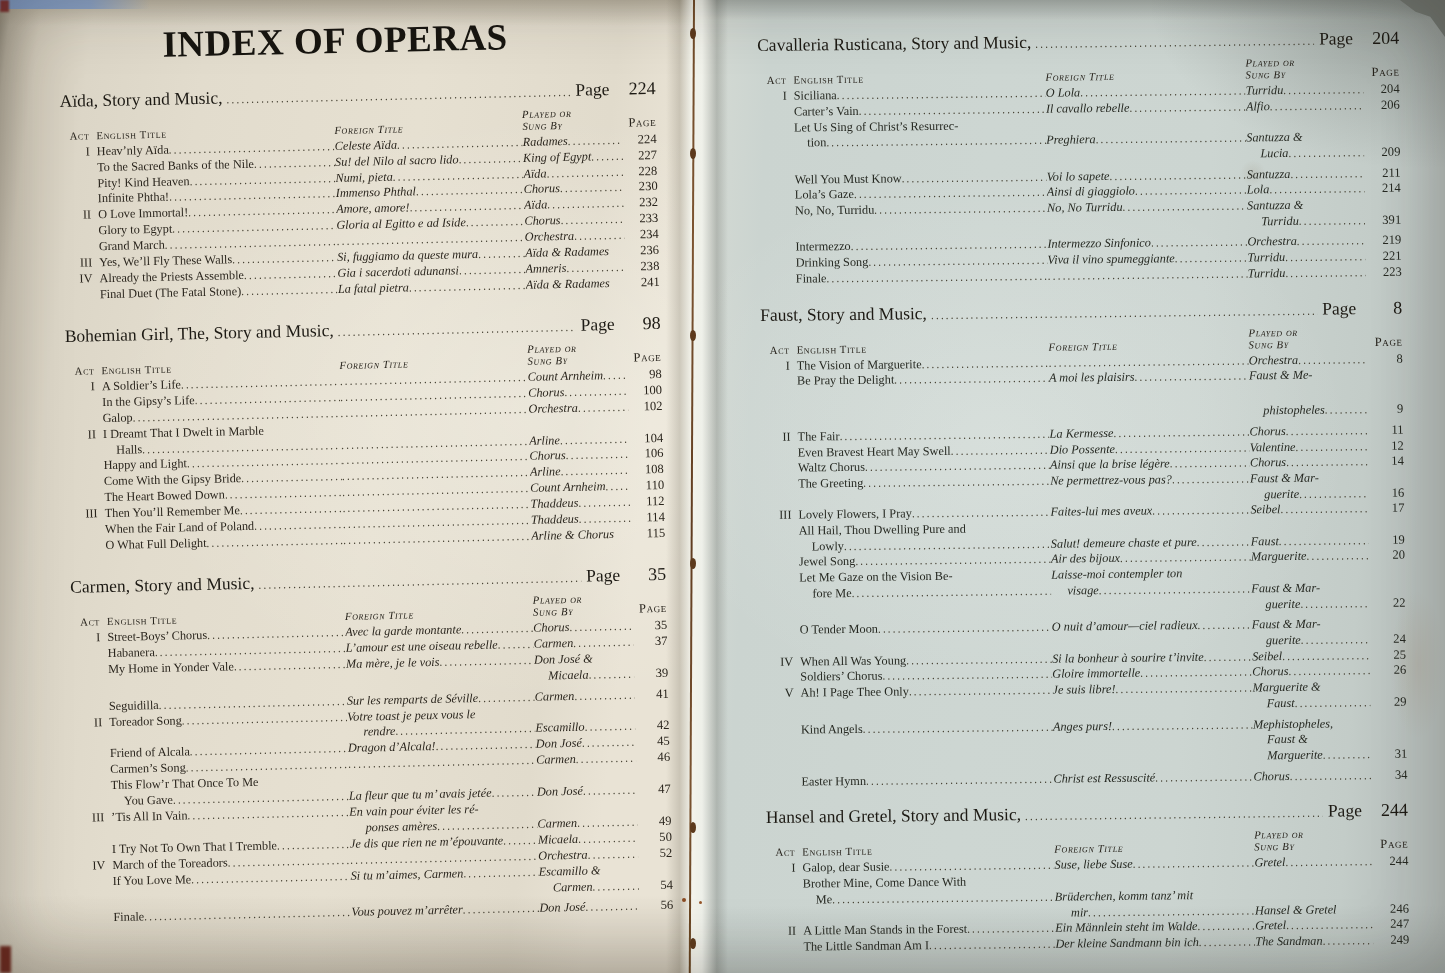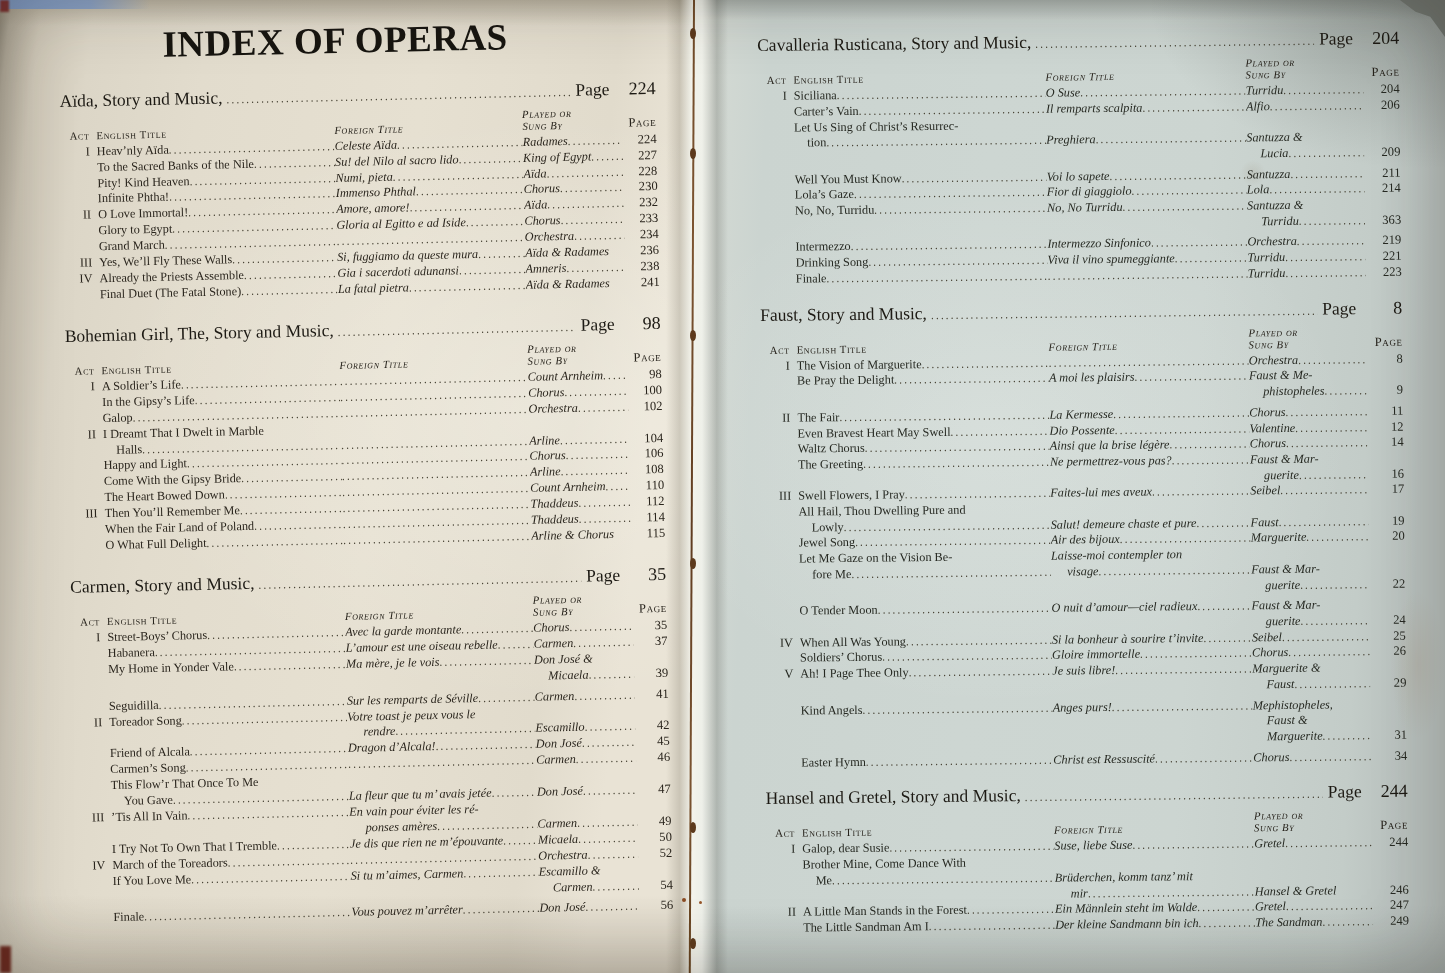--- a/index.html
+++ b/index.html
@@ -796,37 +796,37 @@
             </span>
             <span class="c-pg hc rgt">Page</span>
           </div>
           <div class="ln">
             <span class="c-act">I</span>
             <span class="c-en">
               <span class="tx">Siciliana</span>
               <span class="ldr">................................................................................................................................................................</span>
             </span>
             <span class="c-fr">
-              <span class="tx">O Suse</span>
+              <span class="tx">O Lola</span>
               <span class="ldr">................................................................................................................................................................</span>
             </span>
             <span class="c-pl">
               <span class="tx">Turridu</span>
               <span class="ldr">................................................................................................................................................................</span>
             </span>
             <span class="c-pg">204</span>
           </div>
           <div class="ln">
             <span class="c-act"></span>
             <span class="c-en">
               <span class="tx">Carter’s Vain</span>
               <span class="ldr">................................................................................................................................................................</span>
             </span>
             <span class="c-fr">
-              <span class="tx">Il remparts scalpita</span>
+              <span class="tx">Il cavallo rebelle</span>
               <span class="ldr">................................................................................................................................................................</span>
             </span>
             <span class="c-pl">
               <span class="tx">Alfio</span>
               <span class="ldr">................................................................................................................................................................</span>
             </span>
             <span class="c-pg">206</span>
           </div>
           <div class="ln">
             <span class="c-act"></span>
@@ -886,21 +886,21 @@
             </span>
             <span class="c-pg">211</span>
           </div>
           <div class="ln">
             <span class="c-act"></span>
             <span class="c-en">
               <span class="tx">Lola’s Gaze</span>
               <span class="ldr">................................................................................................................................................................</span>
             </span>
             <span class="c-fr">
-              <span class="tx">Fior di giaggiolo</span>
+              <span class="tx">Ainsi di giaggiolo</span>
               <span class="ldr">................................................................................................................................................................</span>
             </span>
             <span class="c-pl">
               <span class="tx">Lola</span>
               <span class="ldr">................................................................................................................................................................</span>
             </span>
             <span class="c-pg">214</span>
           </div>
           <div class="ln">
             <span class="c-act"></span>
@@ -922,21 +922,21 @@
             <span class="c-en">
               <span class="tx"></span>
             </span>
             <span class="c-fr">
               <span class="tx"></span>
             </span>
             <span class="c-pl">
               <span class="tx" style="padding-left: 14px;">Turridu</span>
               <span class="ldr">................................................................................................................................................................</span>
             </span>
-            <span class="c-pg">363</span>
+            <span class="c-pg">391</span>
           </div>
           <div class="ln gap">
             <span class="c-act"></span>
             <span class="c-en">
               <span class="tx">Intermezzo</span>
               <span class="ldr">................................................................................................................................................................</span>
             </span>
             <span class="c-fr">
               <span class="tx">Intermezzo Sinfonico</span>
               <span class="ldr">................................................................................................................................................................</span>
@@ -1030,21 +1030,21 @@
           </div>
           <div class="ln">
             <span class="c-act"></span>
             <span class="c-en">
               <span class="tx"></span>
             </span>
             <span class="c-fr">
               <span class="tx"></span>
             </span>
             <span class="c-pl">
-              <span class="tx" style="padding-left: 14px;">phistopheles</span>
+              <span class="tx" style="padding-left: 14px; margin-top: 19px;">phistopheles</span>
               <span class="ldr">................................................................................................................................................................</span>
             </span>
             <span class="c-pg">9</span>
           </div>
           <div class="ln gap">
             <span class="c-act">II</span>
             <span class="c-en">
               <span class="tx">The Fair</span>
               <span class="ldr">................................................................................................................................................................</span>
             </span>
@@ -1115,21 +1115,21 @@
             </span>
             <span class="c-pl">
               <span class="tx" style="padding-left: 14px;">guerite</span>
               <span class="ldr">................................................................................................................................................................</span>
             </span>
             <span class="c-pg">16</span>
           </div>
           <div class="ln">
             <span class="c-act">III</span>
             <span class="c-en">
-              <span class="tx">Swell Flowers, I Pray</span>
+              <span class="tx">Lovely Flowers, I Pray</span>
               <span class="ldr">................................................................................................................................................................</span>
             </span>
             <span class="c-fr">
               <span class="tx">Faites-lui mes aveux</span>
               <span class="ldr">................................................................................................................................................................</span>
             </span>
             <span class="c-pl">
               <span class="tx">Seibel</span>
               <span class="ldr">................................................................................................................................................................</span>
             </span>

